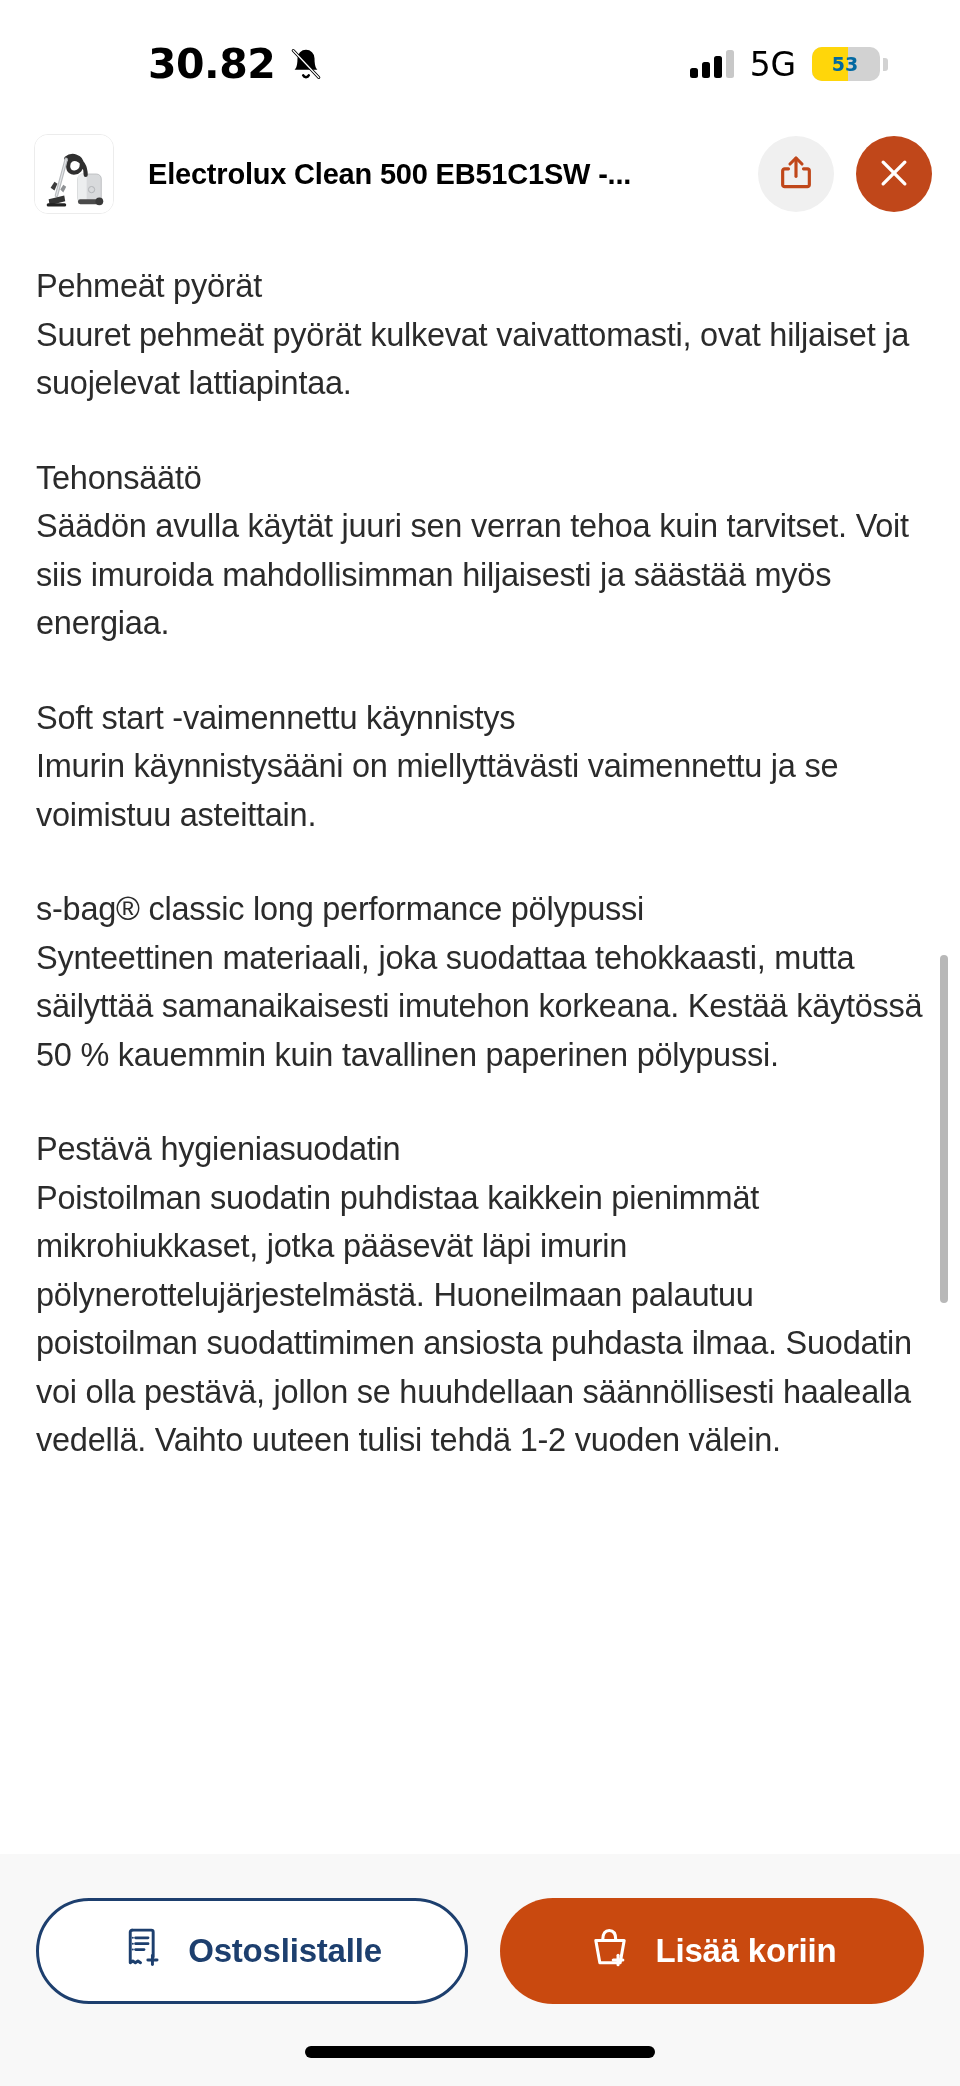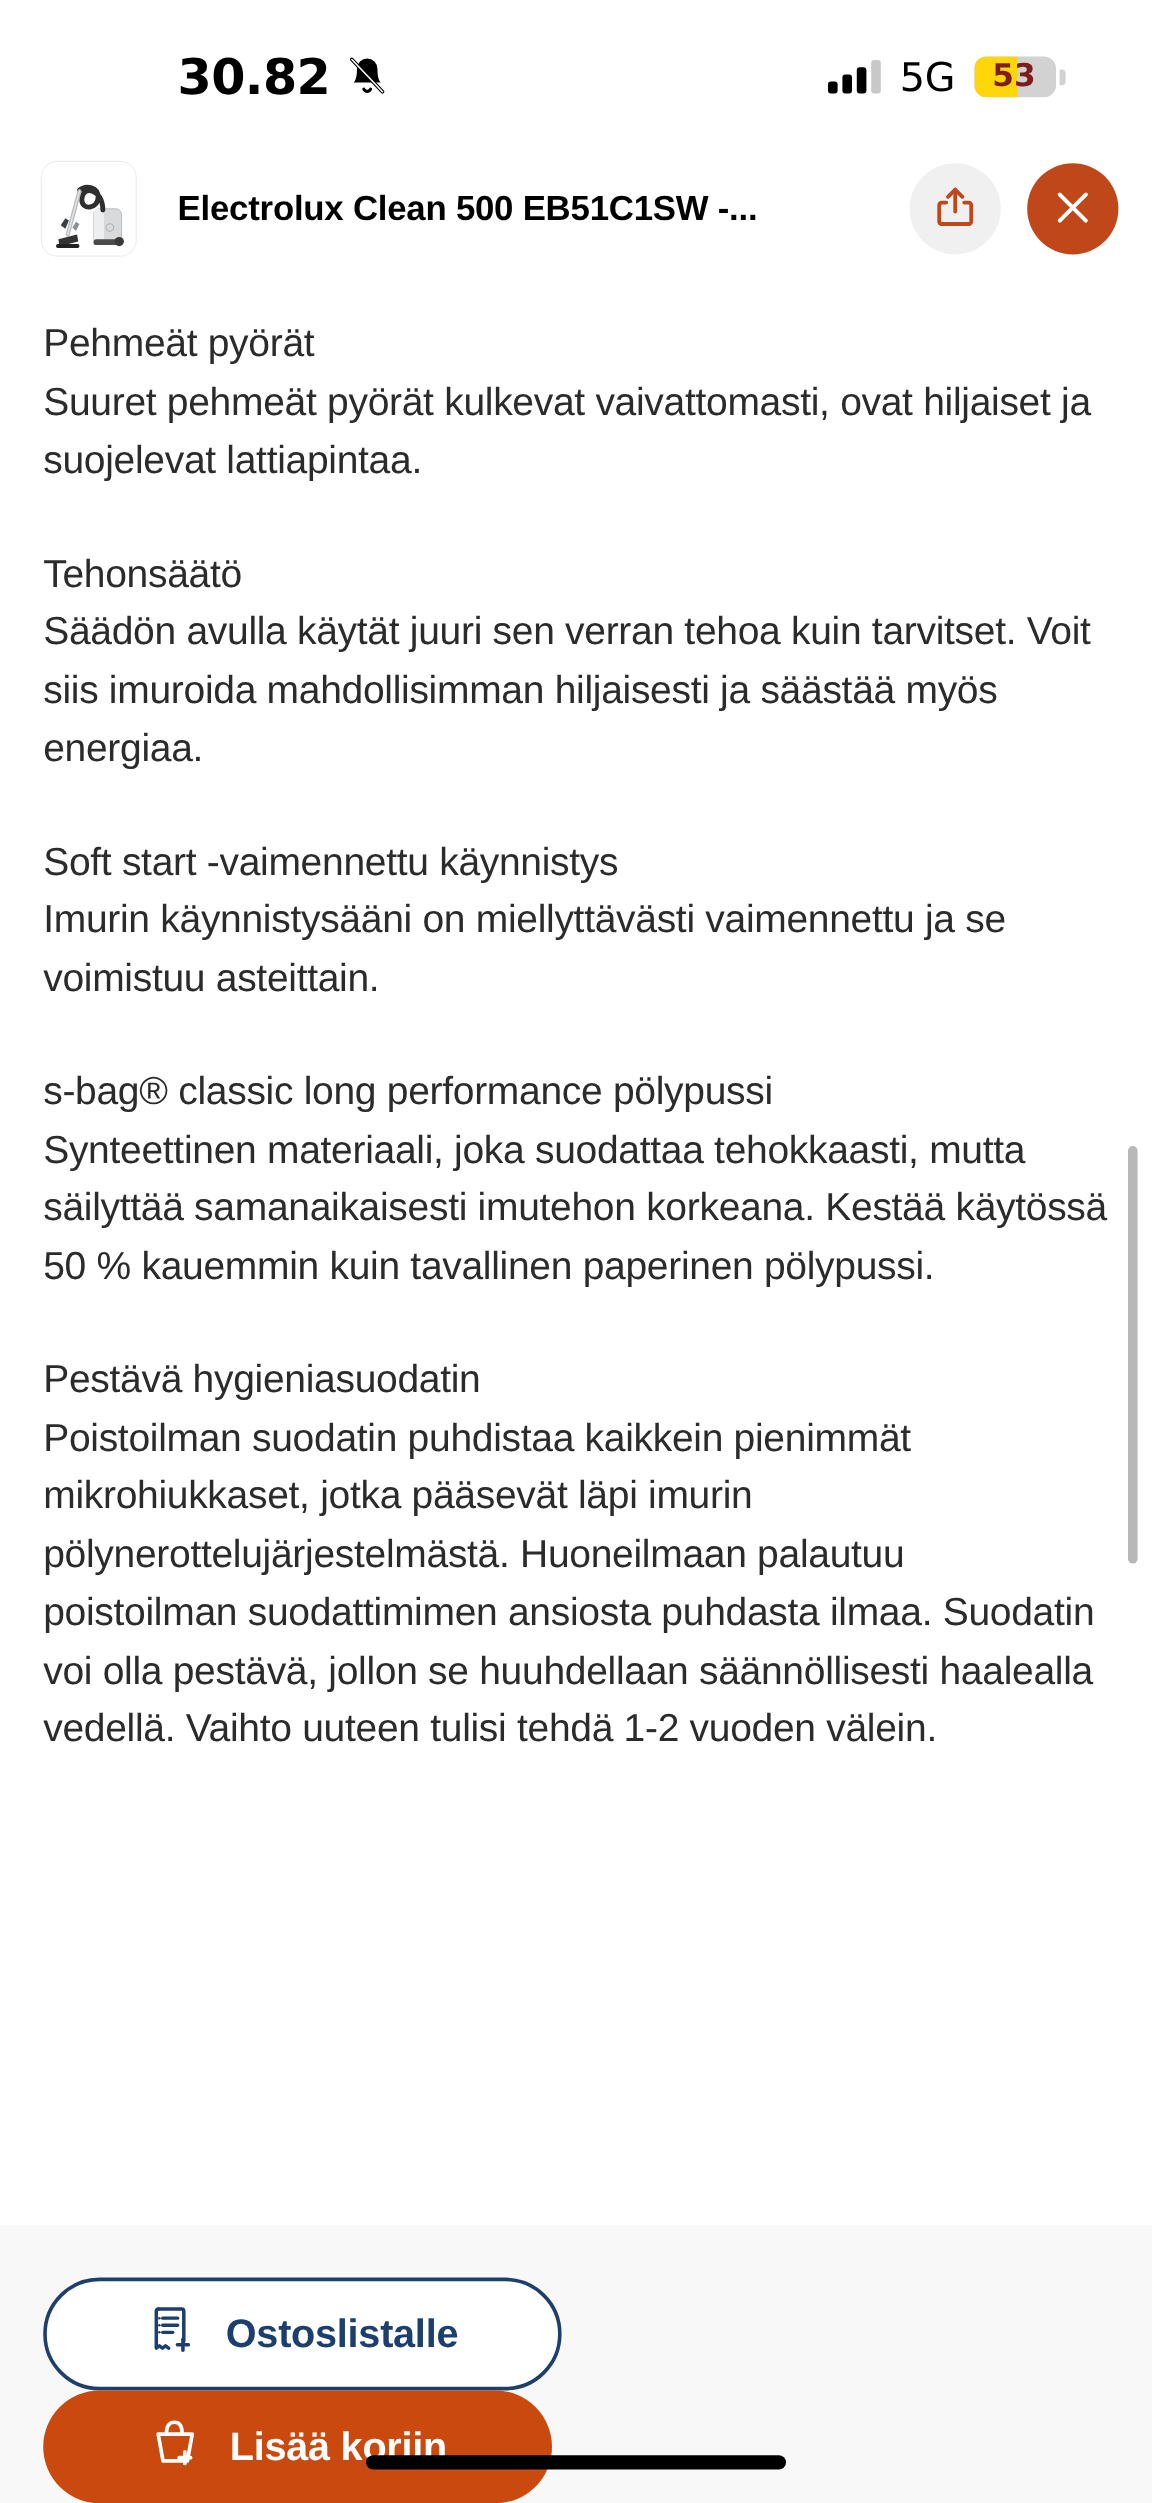--- a/index.html
+++ b/index.html
@@ -90,23 +90,23 @@
   .battery-fill {
     position: absolute;
     left: 0; top: 0; bottom: 0;
     width: 53%;
     background: #ffd60a;
   }
   .battery-num {
     position: relative;
     width: 100%;
     text-align: center;
-    font-size: 26px;
+    font-size: 19px;
     font-weight: bold;
-    color: #7f1d1d;
+    color: #0369a1;
     font-family: "DejaVu Sans", sans-serif;
     padding-right: 2px;
   }
   .battery-cap {
     width: 5px;
     height: 13px;
     background: #d2d2d2;
     border-radius: 0 3px 3px 0;
     margin-left: 3px;
   }
@@ -203,21 +203,20 @@
   .bottom-bar {
     position: absolute;
     left: 0; bottom: 0;
     width: 960px;
     height: 232px;
     background: #f8f8f8;
     display: flex;
     align-items: flex-start;
     justify-content: space-between;
     padding: 44px 36px 0 36px;
-    flex-direction: column;
   }
 
   .action-btn {
     height: 106px;
     border-radius: 56px;
     display: flex;
     align-items: center;
     justify-content: center;
     gap: 22px;
     cursor: pointer;

